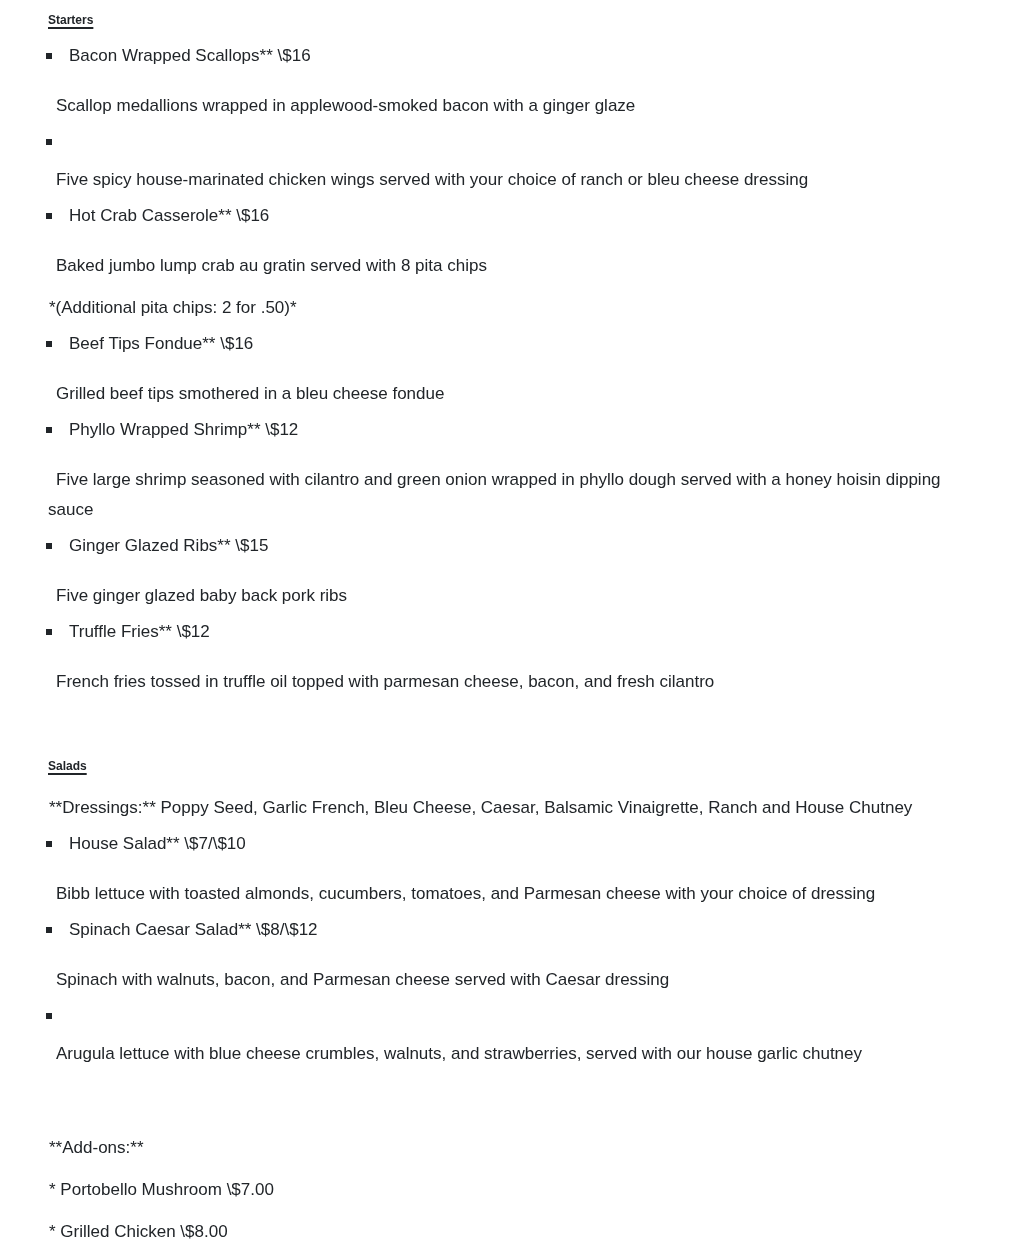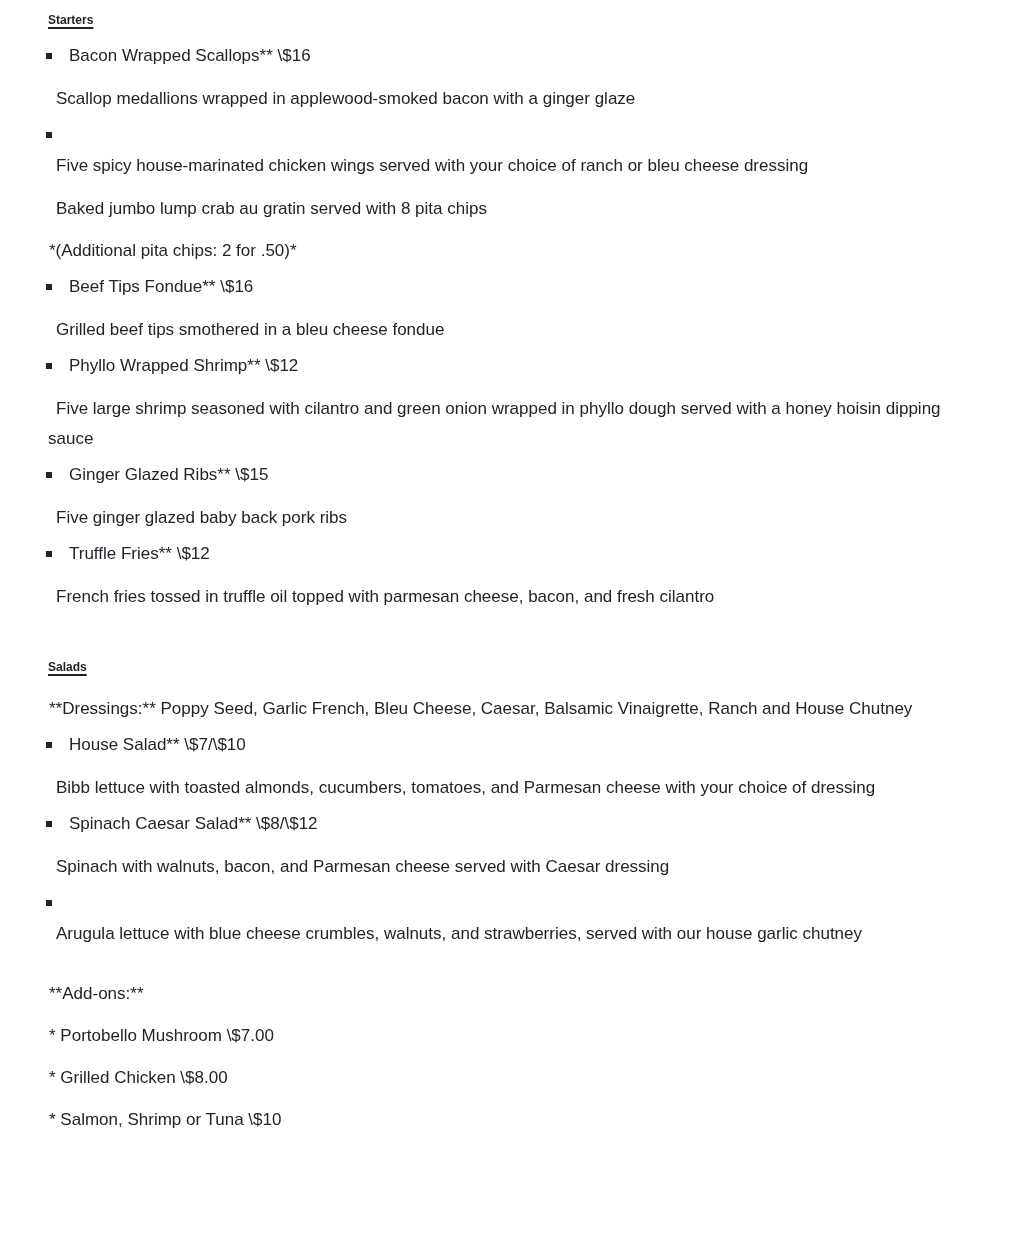--- a/index.html
+++ b/index.html
@@ -24,52 +24,52 @@
     font-size: 12px;
     font-weight: 700;
     line-height: 30px;
     margin: 0 0 12px 0;
     text-decoration: underline;
     text-decoration-thickness: 2px;
     text-underline-offset: 3px;
     align-self: flex-start;
   }
   .hd-gap {
-    margin-top: 28px;
+    margin-top: 42px;
   }
   .li {
     display: flex;
     align-items: flex-start;
     line-height: 30px;
     margin: -6px 0 12px 0;
   }
   .sq {
     flex: none;
     width: 6px;
     height: 6px;
     background: #212529;
     margin-top: 12px;
     margin-left: -2px;
   }
   .li-text {
     padding-left: 17px;
     text-align: center;
   }
   .desc {
-    margin: 1px 0 12px 0;
+    margin: 8px 0 12px 0;
     line-height: 30px;
     text-indent: 8px;
   }
   .note {
     margin: 0 0 12px 0;
     line-height: 30px;
     text-indent: 1px;
   }
   .group-gap {
-    margin-top: 18px;
+    margin-top: 52px;
   }
 </style>
 </head>
 <body>
 
 <div class="doc">
 
   <div style="display:flex;flex-direction:column;">
     <h4 class="hd">Starters</h4>
 
@@ -77,20 +77,24 @@
       <span class="sq"></span>
       <span class="li-text">Bacon Wrapped Scallops** \$16</span>
     </div>
     <p class="desc">Scallop medallions wrapped in applewood-smoked bacon with a ginger glaze</p>
 
     <div class="li">
       <span class="sq"></span>
     </div>
     <p class="desc">Five spicy house-marinated chicken wings served with your choice of ranch or bleu cheese dressing</p>
 
+    <div class="li">
+      <span class="sq"></span>
+      <span class="li-text">Hot Crab Casserole** \$16</span>
+    </div>
     <p class="desc">Baked jumbo lump crab au gratin served with 8 pita chips</p>
     <p class="note">*(Additional pita chips: 2 for .50)*</p>
 
     <div class="li">
       <span class="sq"></span>
       <span class="li-text">Beef Tips Fondue** \$16</span>
     </div>
     <p class="desc">Grilled beef tips smothered in a bleu cheese fondue</p>
 
     <div class="li">

